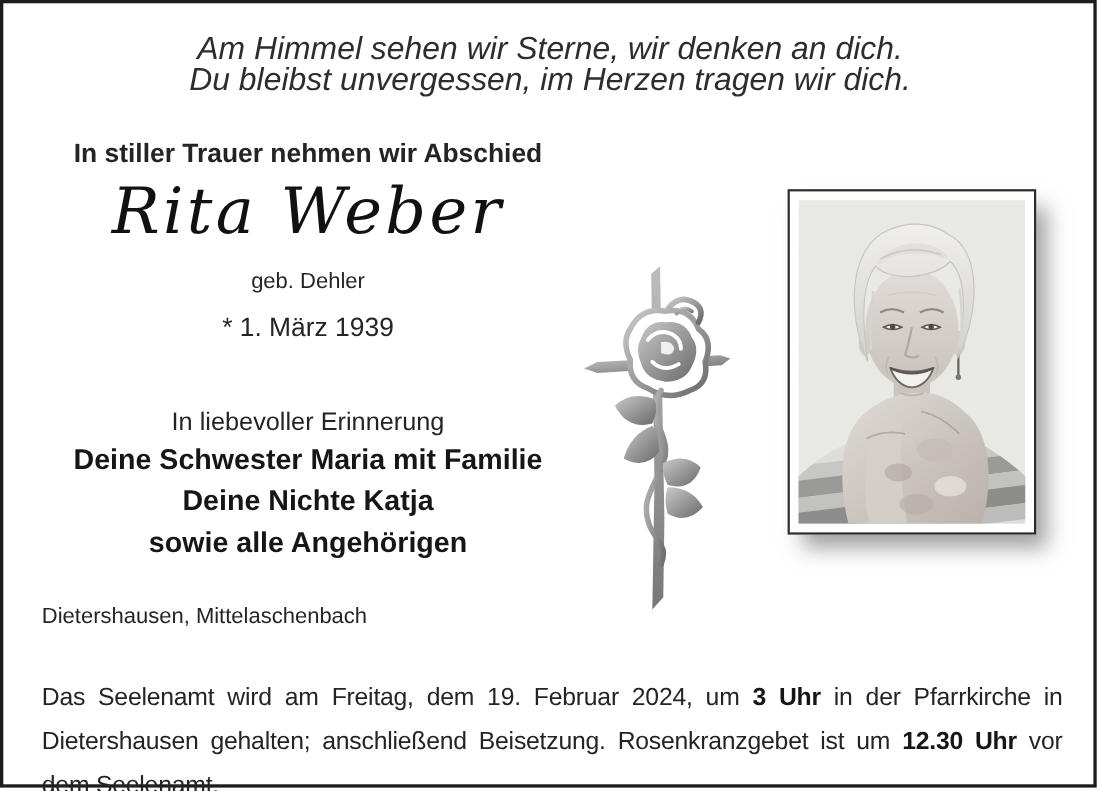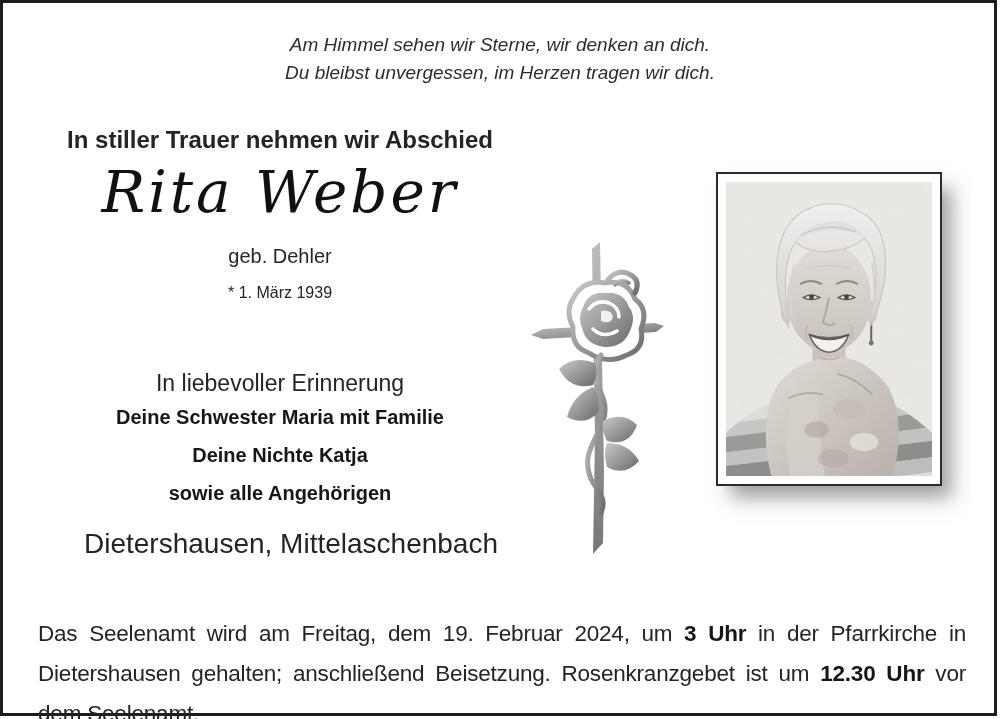--- a/index.html
+++ b/index.html
@@ -6,40 +6,40 @@
   body{
     width:1000px;height:719px;position:relative;background:#ffffff;
     font-family:"Liberation Sans",sans-serif;color:#1f1f1f;overflow:hidden;
   }
   .border-frame{
     position:absolute;left:0;top:0;width:997px;height:716px;
     box-sizing:border-box;border:3px solid #1c1c1c;pointer-events:none;
   }
   .epigraph{
     position:absolute;top:31px;left:0;width:1000px;text-align:center;
-    font-style:italic;font-size:19px;line-height:28px;color:#2d2d2d;
+    font-style:italic;font-size:29px;line-height:28px;color:#2d2d2d;
   }
   .left-col{position:absolute;left:40px;top:0;width:480px;text-align:center;}
   .intro{position:absolute;top:126px;left:0;width:100%;font-size:24px;color:#242424;font-weight:bold;}
   .deceased-name{
     position:absolute;top:158px;left:0;width:100%;
     font-family:"DejaVu Serif",serif;font-style:italic;font-weight:normal;
     font-size:58px;letter-spacing:3px;color:#111;
   }
   .maiden{position:absolute;top:245px;left:0;width:100%;font-size:20px;color:#242424;}
   .dates{
     position:absolute;top:284px;left:0;width:100%;
-    display:flex;justify-content:center;gap:52px;font-size:16px;color:#242424;
+    display:flex;justify-content:center;gap:52px;font-size:24px;color:#242424;
   }
   .memory{position:absolute;top:355px;left:0;width:100%;font-size:23px;color:#242424;margin-top:15px;}
   .mourners{
     position:absolute;top:398px;left:0;width:100%;
-    font-size:20px;font-weight:bold;line-height:38px;color:#161616;
-  }
-  .places{position:absolute;left:38px;top:528px;font-size:28px;color:#242424;margin-left:46px;}
+    font-size:26px;font-weight:bold;line-height:38px;color:#161616;
+  }
+  .places{position:absolute;left:38px;top:549px;font-size:20px;color:#242424;}
   .service{
     position:absolute;left:38px;top:591px;width:928px;
     font-size:22.5px;line-height:40px;letter-spacing:-0.2px;
     text-align:justify;color:#242424;
   }
   .service .b{font-weight:bold;color:#161616;}
   .cross-wrap{position:absolute;left:523px;top:237px;width:150px;height:332px;}
   .photo-frame{
     position:absolute;left:716px;top:172px;width:226px;height:314px;
     box-sizing:border-box;border:2px solid #2b2b2b;background:#ffffff;padding:8px;

